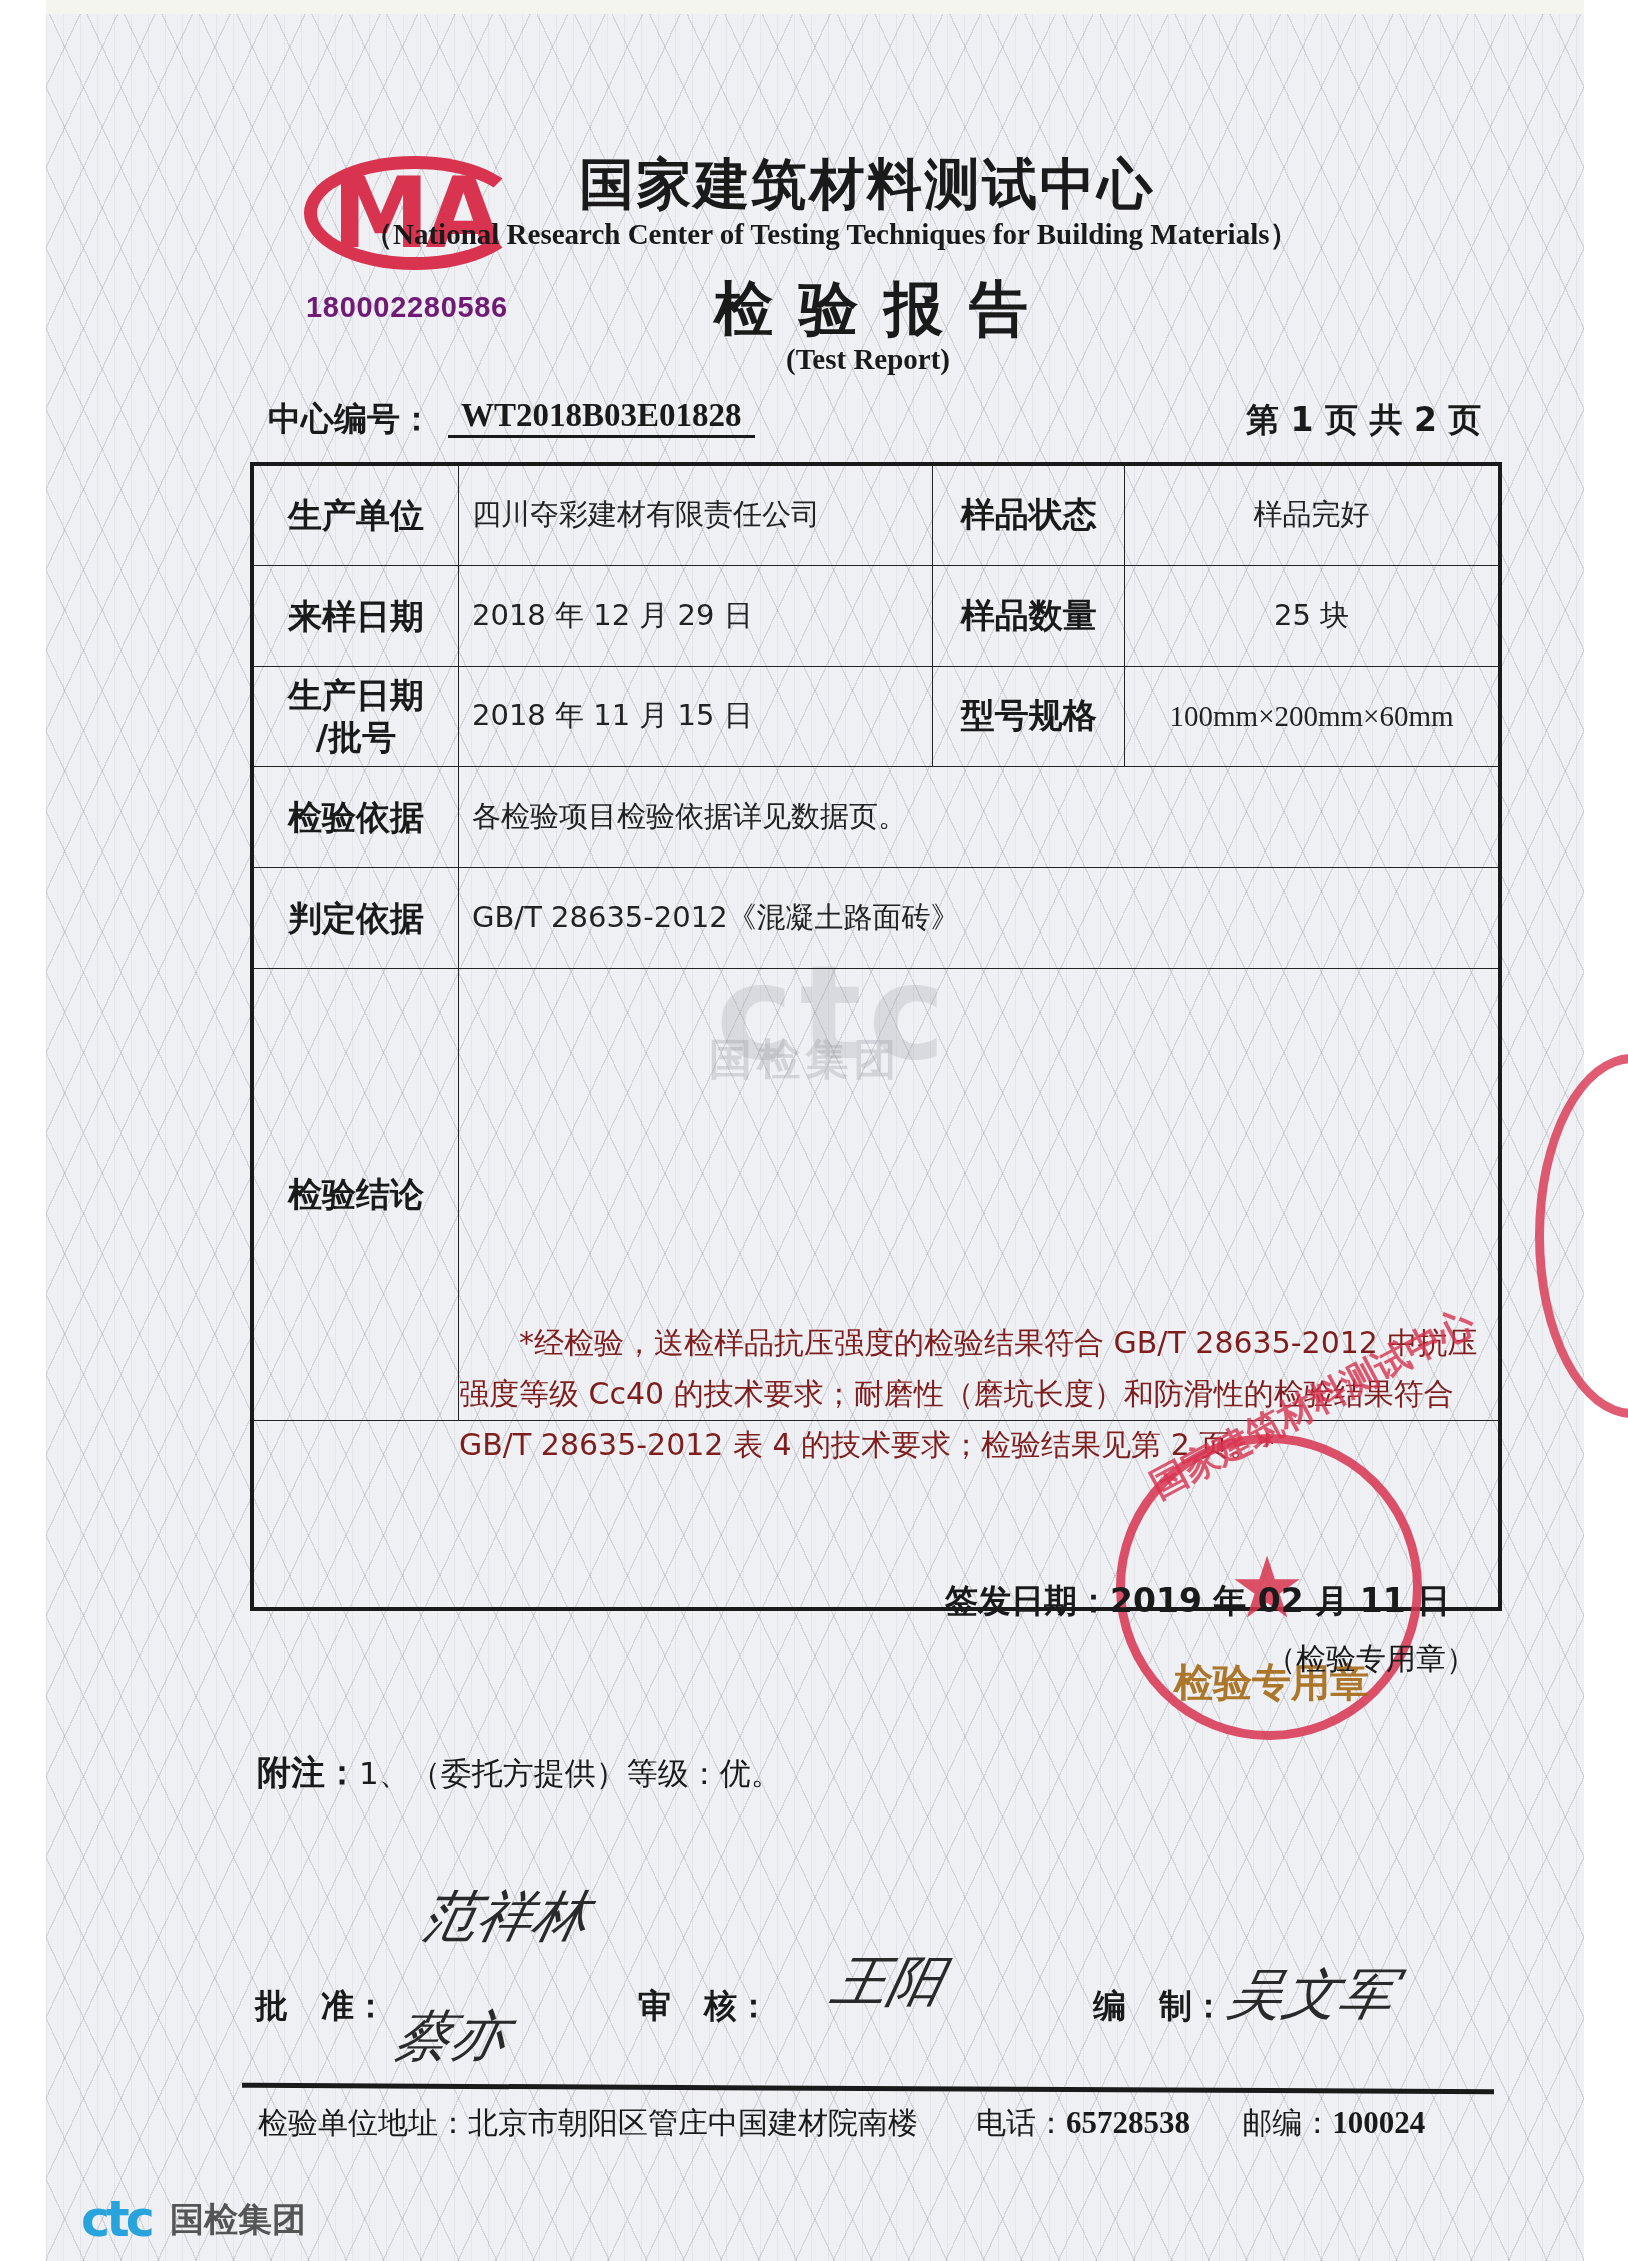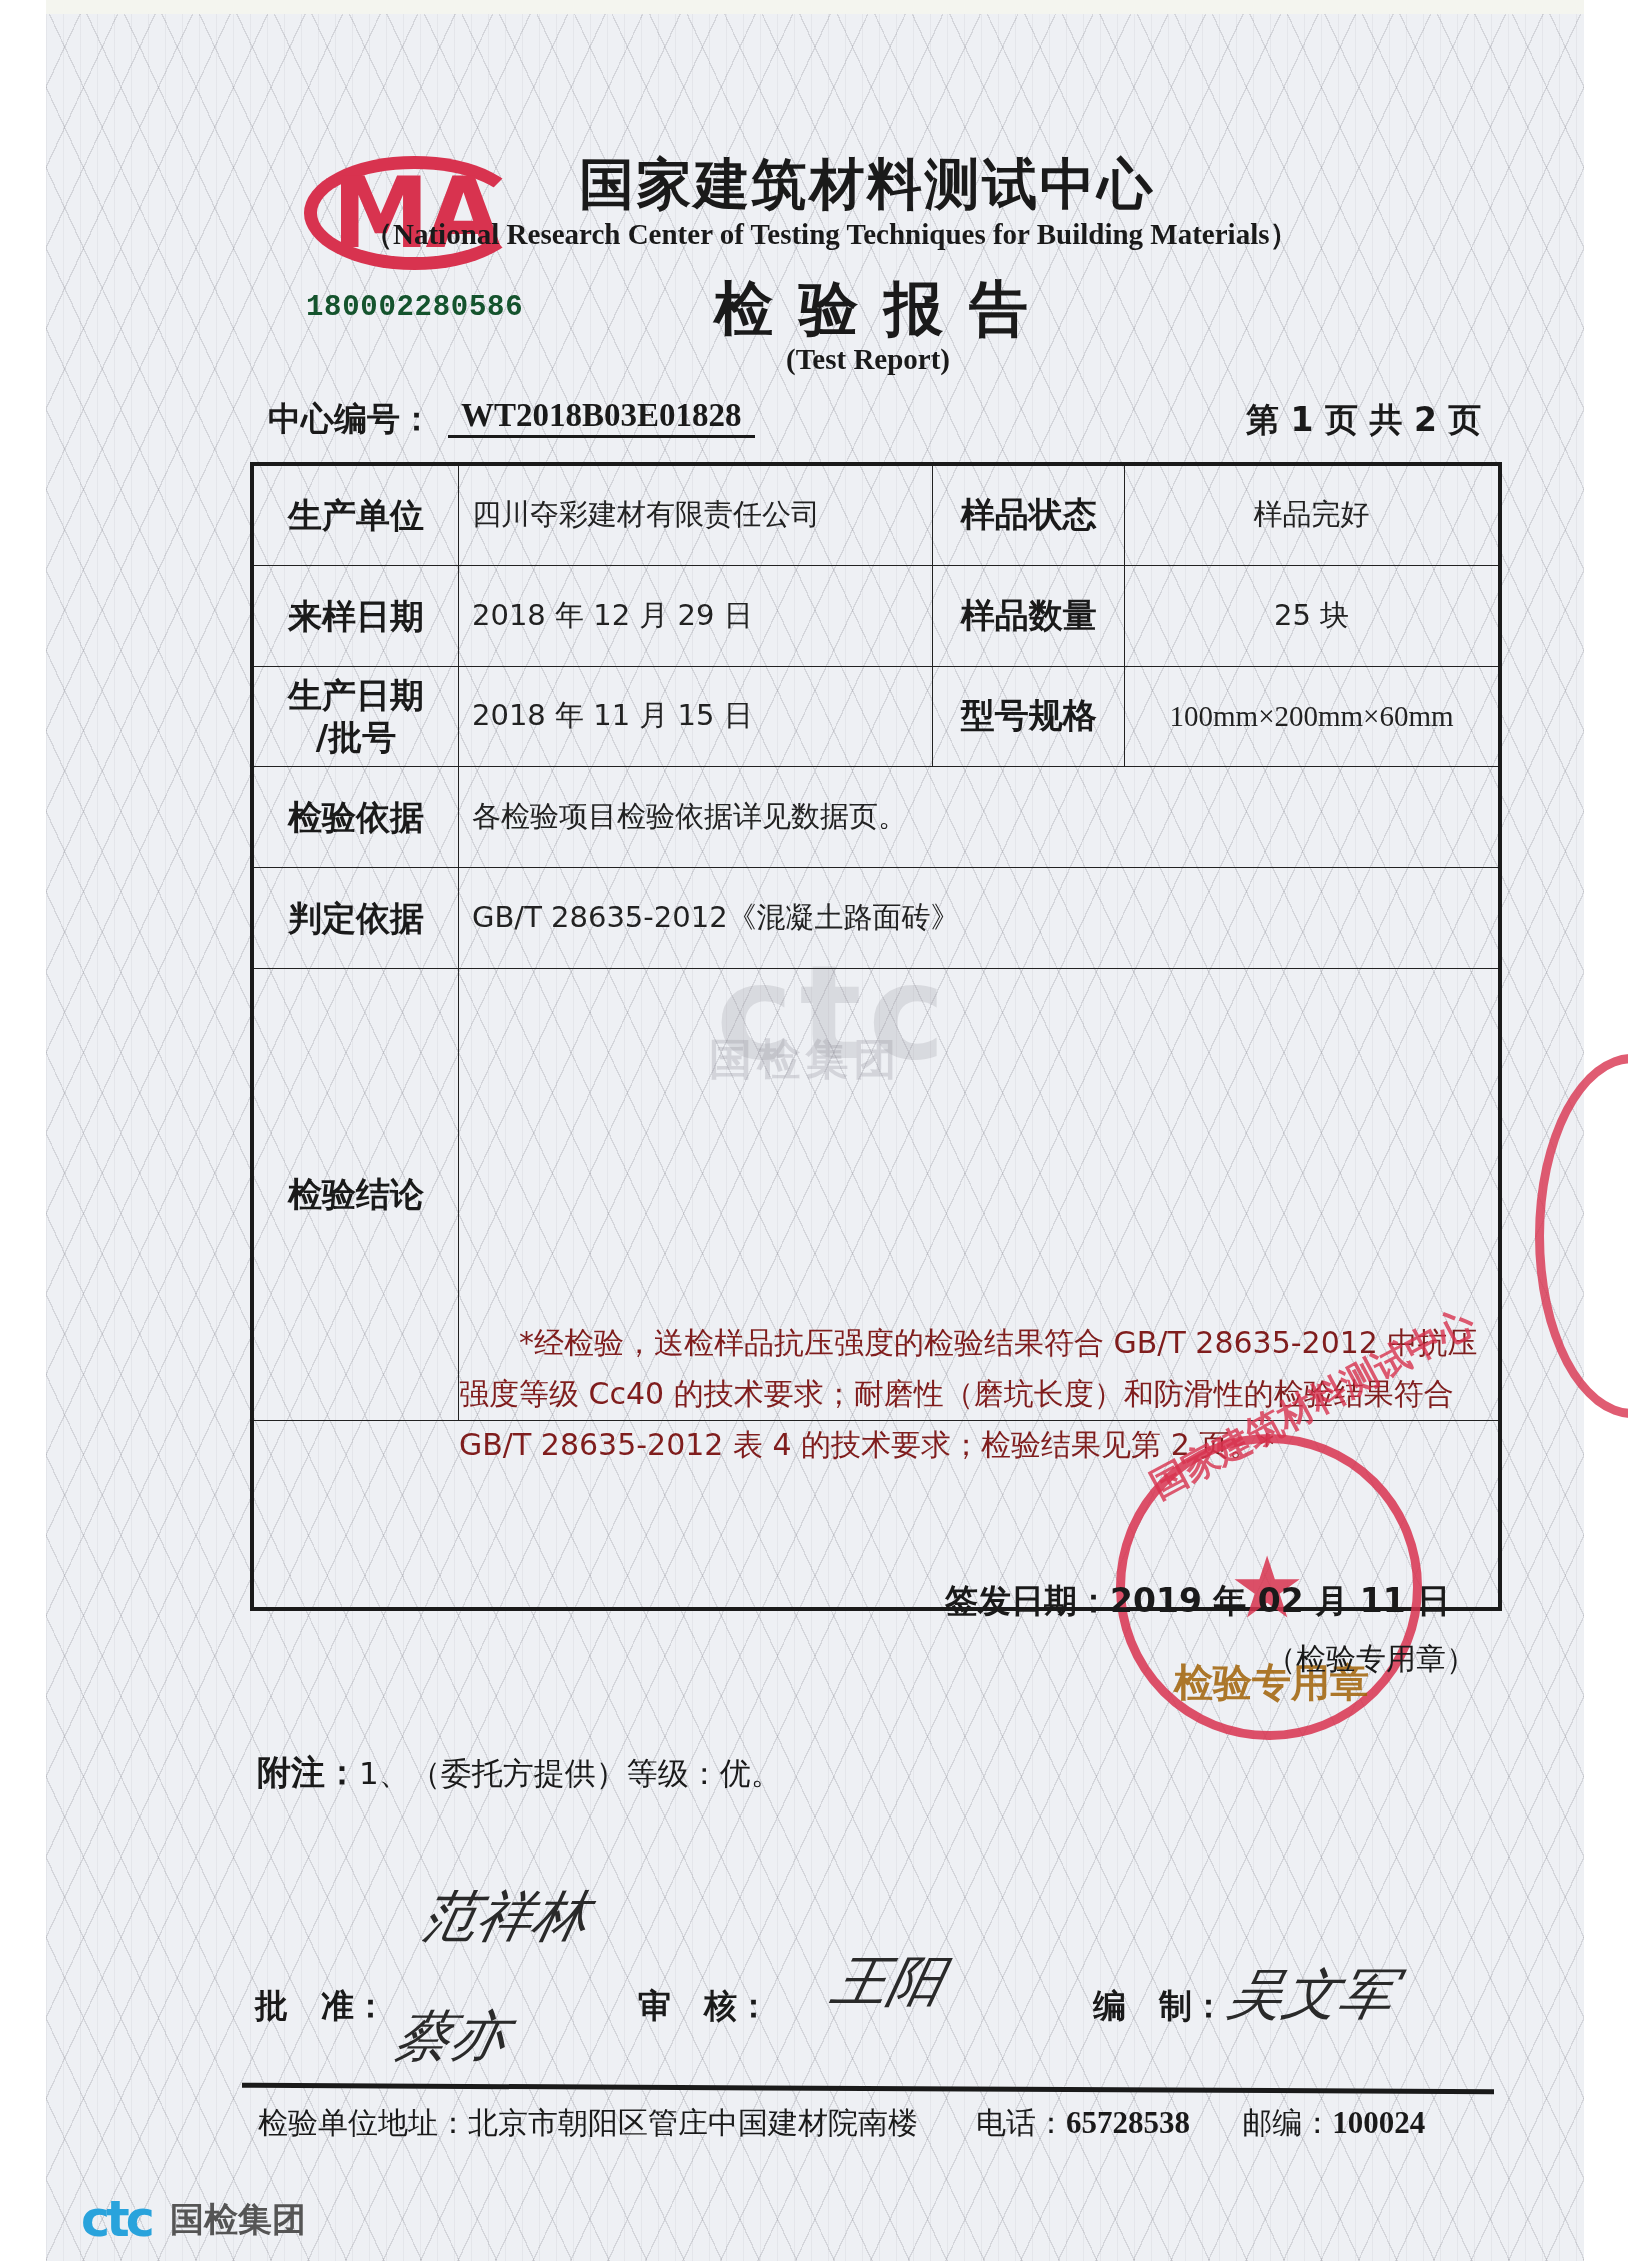--- a/index.html
+++ b/index.html
@@ -24,22 +24,22 @@
     .cma {
       position:absolute; left:304px; top:156px; width:221px; height:114px;
       border:13px solid #d8334f; border-radius:50% / 50%; box-sizing:border-box;
       border-right-color:transparent;
     }
     .cma-letters {
       position:absolute; left:332px; top:164px; font-family:"DejaVu Sans", sans-serif;
       font-size:98px; font-weight:bold; color:#d8334f; letter-spacing:-3.9px; line-height:98px;
     }
     .cma-number {
-      position:absolute; left:306px; top:291px; font-family:Liberation Mono, monospace;
-      font-size:29px; font-weight:bold; color:#14532d; letter-spacing:0.7px;
+      position:absolute; left:306px; top:291px; font-family:Liberation Sans, sans-serif;
+      font-size:29px; font-weight:bold; color:#701a75; letter-spacing:0.7px;
     }
 
     .org-cn { left:579px; top:148px; font-size:55px; font-family:"DejaVu Sans", sans-serif; letter-spacing:2.6px; font-weight:bold; }
     .org-en { left:364px; top:215px; font-size:29px; font-family:"Liberation Serif", serif; font-weight:bold; }
     .title-cn { left:714px; top:270px; font-size:59px; font-family:"DejaVu Sans", sans-serif; font-weight:bold; letter-spacing:26px; }
     .title-en { left:786px; top:343px; font-size:29px; font-family:"Liberation Serif", serif; font-weight:bold; }
 
     .center-no-label { left:268px; top:397px; font-size:33px; font-family:"DejaVu Sans", sans-serif; font-weight:bold; }
     .center-no-value {
       left:448px; top:397px; font-size:33px; font-family:"Liberation Serif", serif; font-weight:bold;

